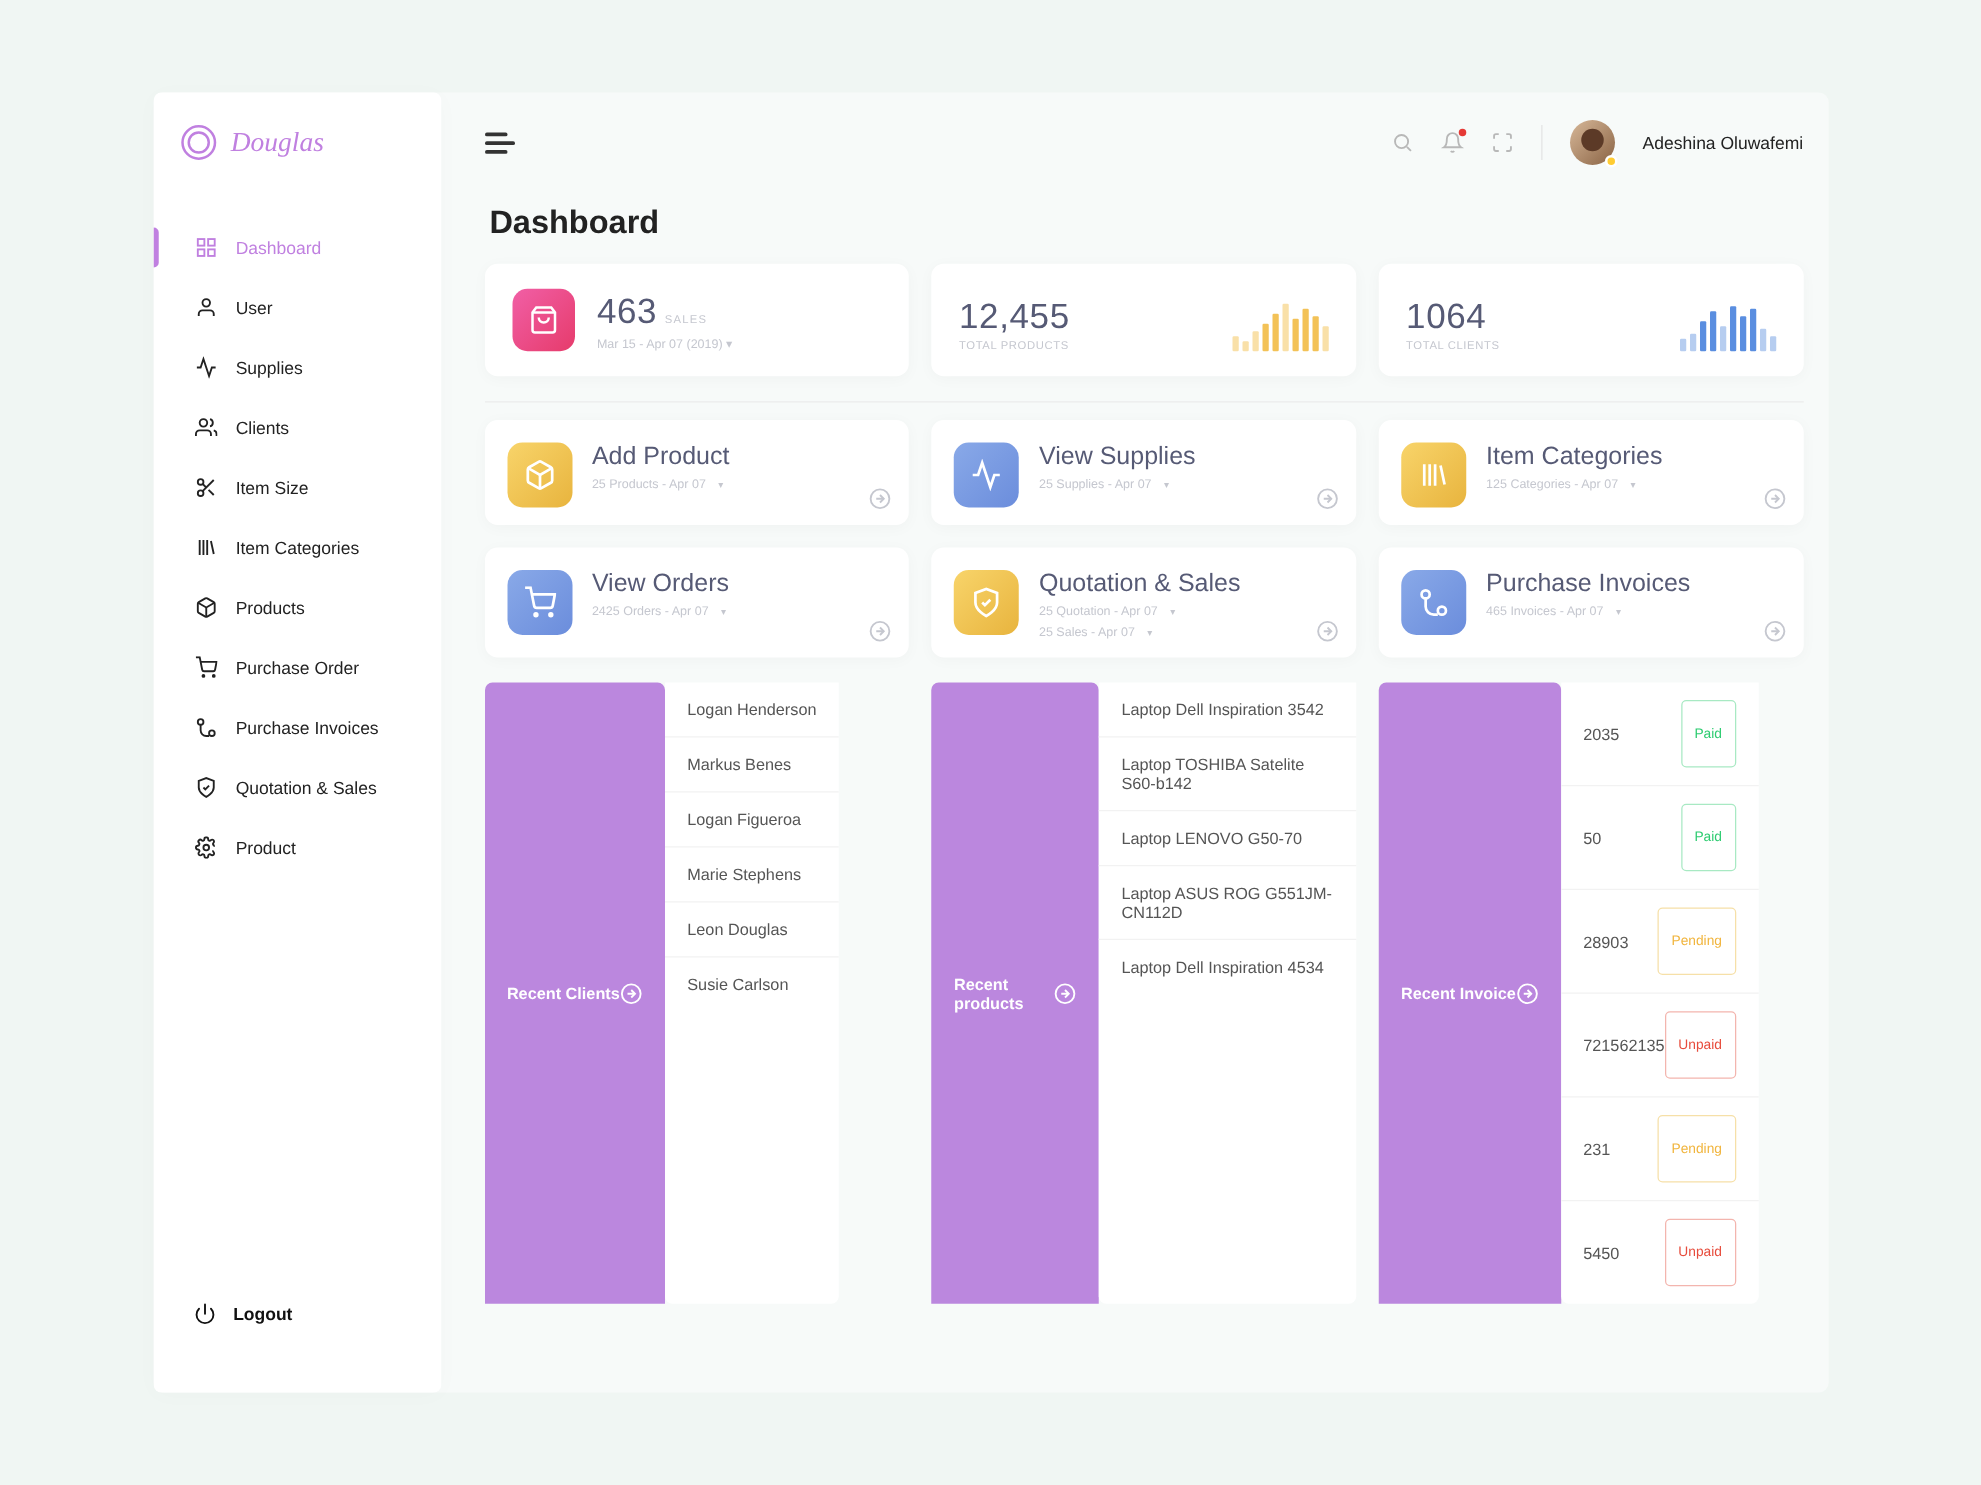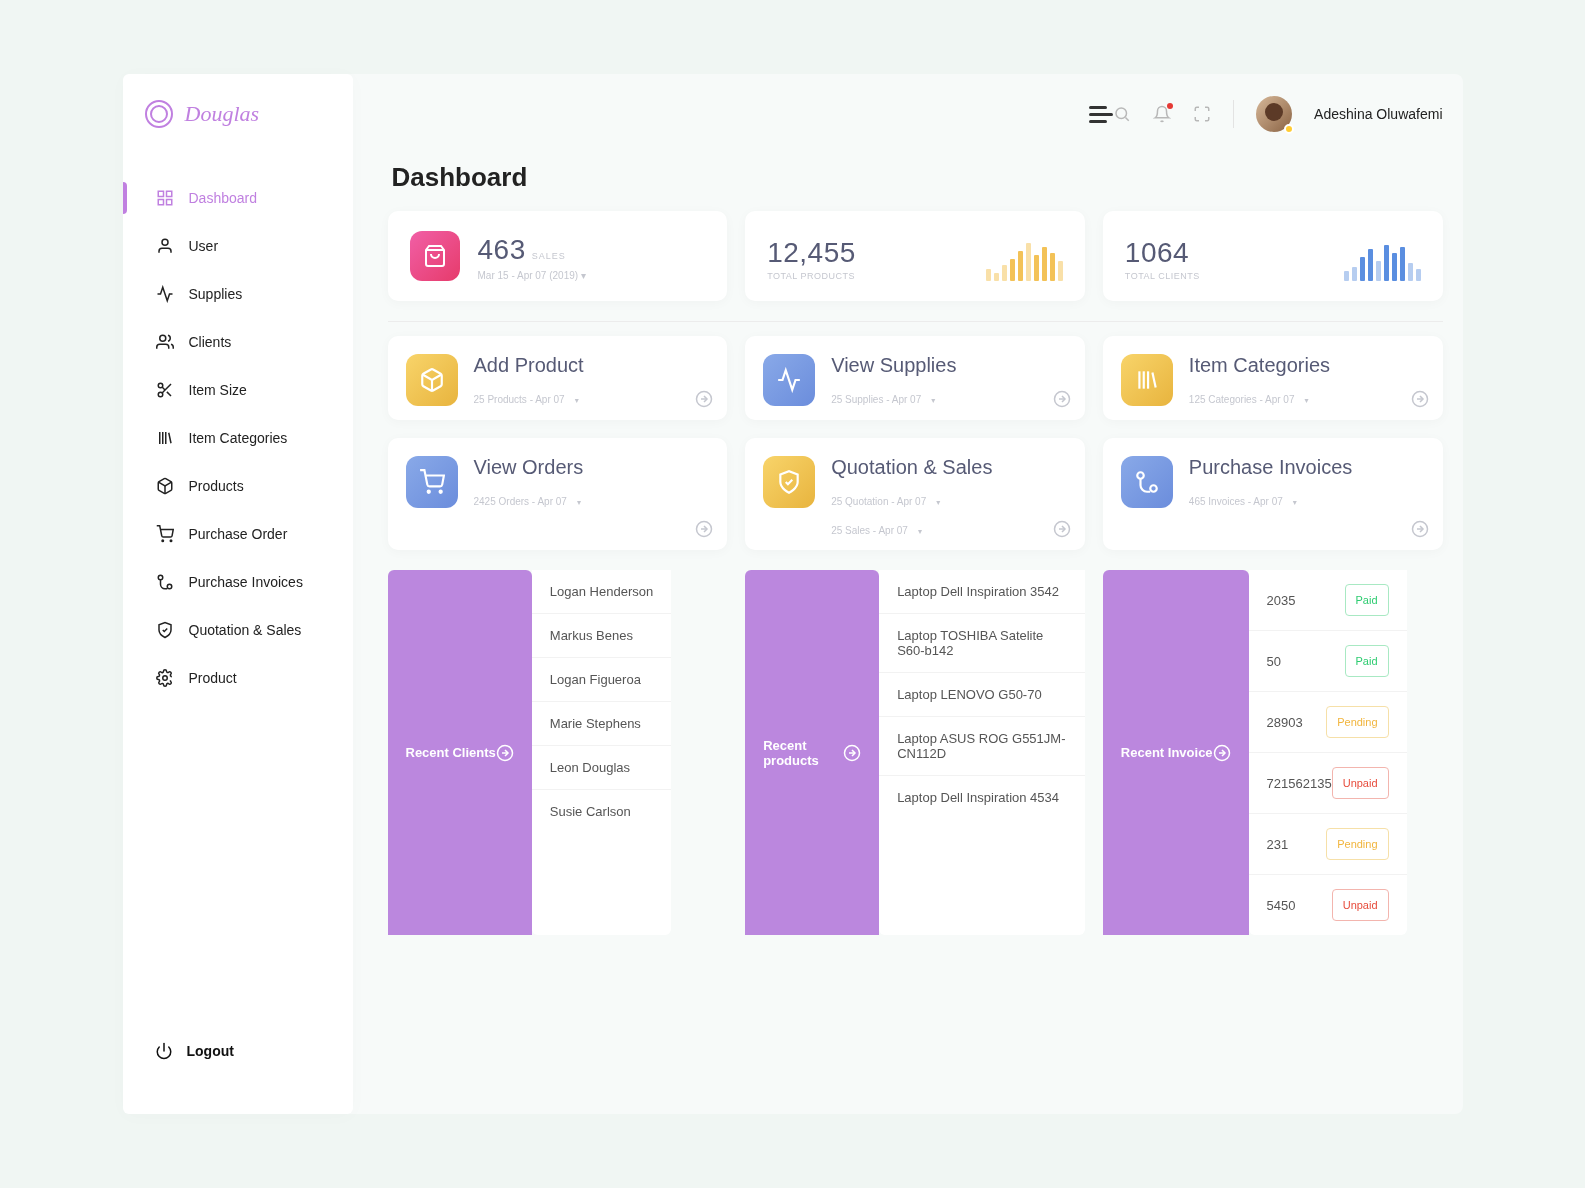--- a/index.html
+++ b/index.html
@@ -10,21 +10,21 @@
 .logo-circle { width:28px; height:28px; border:2px solid #c080e0; border-radius:50%; display:inline-flex; align-items:center; justify-content:center;}
 .logo-circle::after { content:''; width:14px; height:14px; border:2px solid #c080e0; border-radius:50%; display:block;}
 .logo-text { font-family:cursive; color:#c080e0; font-size:22px; font-style:italic;}
 .nav { margin-top:20px;}
 .nav-item { display:flex; align-items:center; gap:14px; padding:14px 32px; font-size:14px; color:#222; position:relative; cursor:pointer;}
 .nav-item.active { color:#c080e0;}
 .nav-item.active::before { content:''; position:absolute; left:0; top:8px; bottom:8px; width:4px; background:#c080e0; border-radius:0 4px 4px 0;}
 .nav-item .ic { width:20px; height:20px; display:inline-flex; align-items:center; justify-content:center;}
 .nav-logout { position:absolute; bottom:40px; left:0; right:0; display:flex; align-items:center; gap:14px; padding:14px 32px; font-size:14px; color:#111; font-weight:700; cursor:pointer;}
 .main { margin-left:245px; flex:1; padding:0 20px 20px 20px; display:flex; flex-direction:column;}
-.topbar { height:80px; display:flex; align-items:center; justify-content:flex-end;}
+.topbar { height:80px; display:flex; align-items:center; justify-content:space-between;}
 .hamburger { display:flex; flex-direction:column; gap:4px; cursor:pointer;}
 .hamburger span { display:block; height:3px; background:#333; border-radius:2px;}
 .hamburger span:nth-child(1){width:18px;} .hamburger span:nth-child(2){width:24px;} .hamburger span:nth-child(3){width:18px;}
 .top-right { display:flex; align-items:center; gap:22px;}
 .top-icon { width:18px; height:18px; color:#b8b8b8; cursor:pointer; position:relative;}
 .dot-red { position:absolute; top:-2px; right:-2px; width:6px; height:6px; background:#e53935; border-radius:50%;}
 .divider-v { width:1px; height:28px; background:#e3e3e3;}
 .avatar { width:36px; height:36px; border-radius:50%; background:linear-gradient(135deg,#d7b899,#8a6344); position:relative; overflow:hidden;}
 .avatar::after{content:'';position:absolute;left:9px;top:7px;width:18px;height:18px;border-radius:50%;background:#5c3a27;}
 .avatar-wrap{position:relative;display:inline-flex;}
@@ -46,31 +46,31 @@
 .bars.yellow span.l{background:#f9e0a8;}
 .bars.blue span { background:#5a8ee0;}
 .bars.blue span.l{background:#b6cdf0;}
 .hr { height:1px; background:#ececec; margin:20px 0 14px;}
 .quick-row { display:flex; gap:18px;}
 .qcard { flex:1; padding:18px 18px 14px 18px; display:flex; gap:16px; position:relative;}
 .q-icon { width:52px; height:52px; border-radius:12px; display:flex; align-items:center; justify-content:center; color:#fff; flex-shrink:0;}
 .grad-yellow { background:linear-gradient(135deg,#f8d46a,#e8b43e);}
 .grad-blue { background:linear-gradient(135deg,#89a9e8,#6b8ddc);}
 .qtext .qt-title { font-size:20px; color:#565a75; line-height:1.1;}
-.qtext .qt-sub { font-size:10px; color:#c5c7cf; margin-top:18px;}
+.qtext .qt-sub { font-size:10px; color:#c5c7cf; margin-top:6px;}
 .qtext .qt-sub span.caret { margin-left:10px; font-size:8px;}
 .q-go { position:absolute; right:14px; bottom:12px; width:18px; height:18px; color:#c5c7cf;}
 .recents-row { display:flex; gap:18px; margin-top:20px;}
 .recent-col { flex:1; display:flex; }
 .recent-head { background:#bb87de; color:#fff; padding:14px 18px; font-size:13px; font-weight:600; border-radius:6px 6px 0 0; display:flex; align-items:center; justify-content:space-between;}
 .recent-head .arrow-circ { width:18px; height:18px; }
 .recent-list { background:#fff; border-radius:0 0 6px 6px;}
 .recent-row { padding:14px 18px; font-size:13px; color:#555; border-bottom:1px solid #f2f2f2; display:flex; justify-content:space-between; align-items:center;}
 .recent-row:last-child{border-bottom:none;}
-.badge { font-size:11px; padding:9px 10px; border-radius:4px; border:1px solid;}
+.badge { font-size:11px; padding:20px 10px; border-radius:4px; border:1px solid;}
 .badge.paid { color:#2ecc71; border-color:#a8e9c3;}
 .badge.pending { color:#f1b53e; border-color:#f6e0a8;}
 .badge.unpaid { color:#e74c3c; border-color:#f3b5ae;}
 svg{display:block;}
 </style>
 </head>
 <body>
 
 <div class="app">
 

